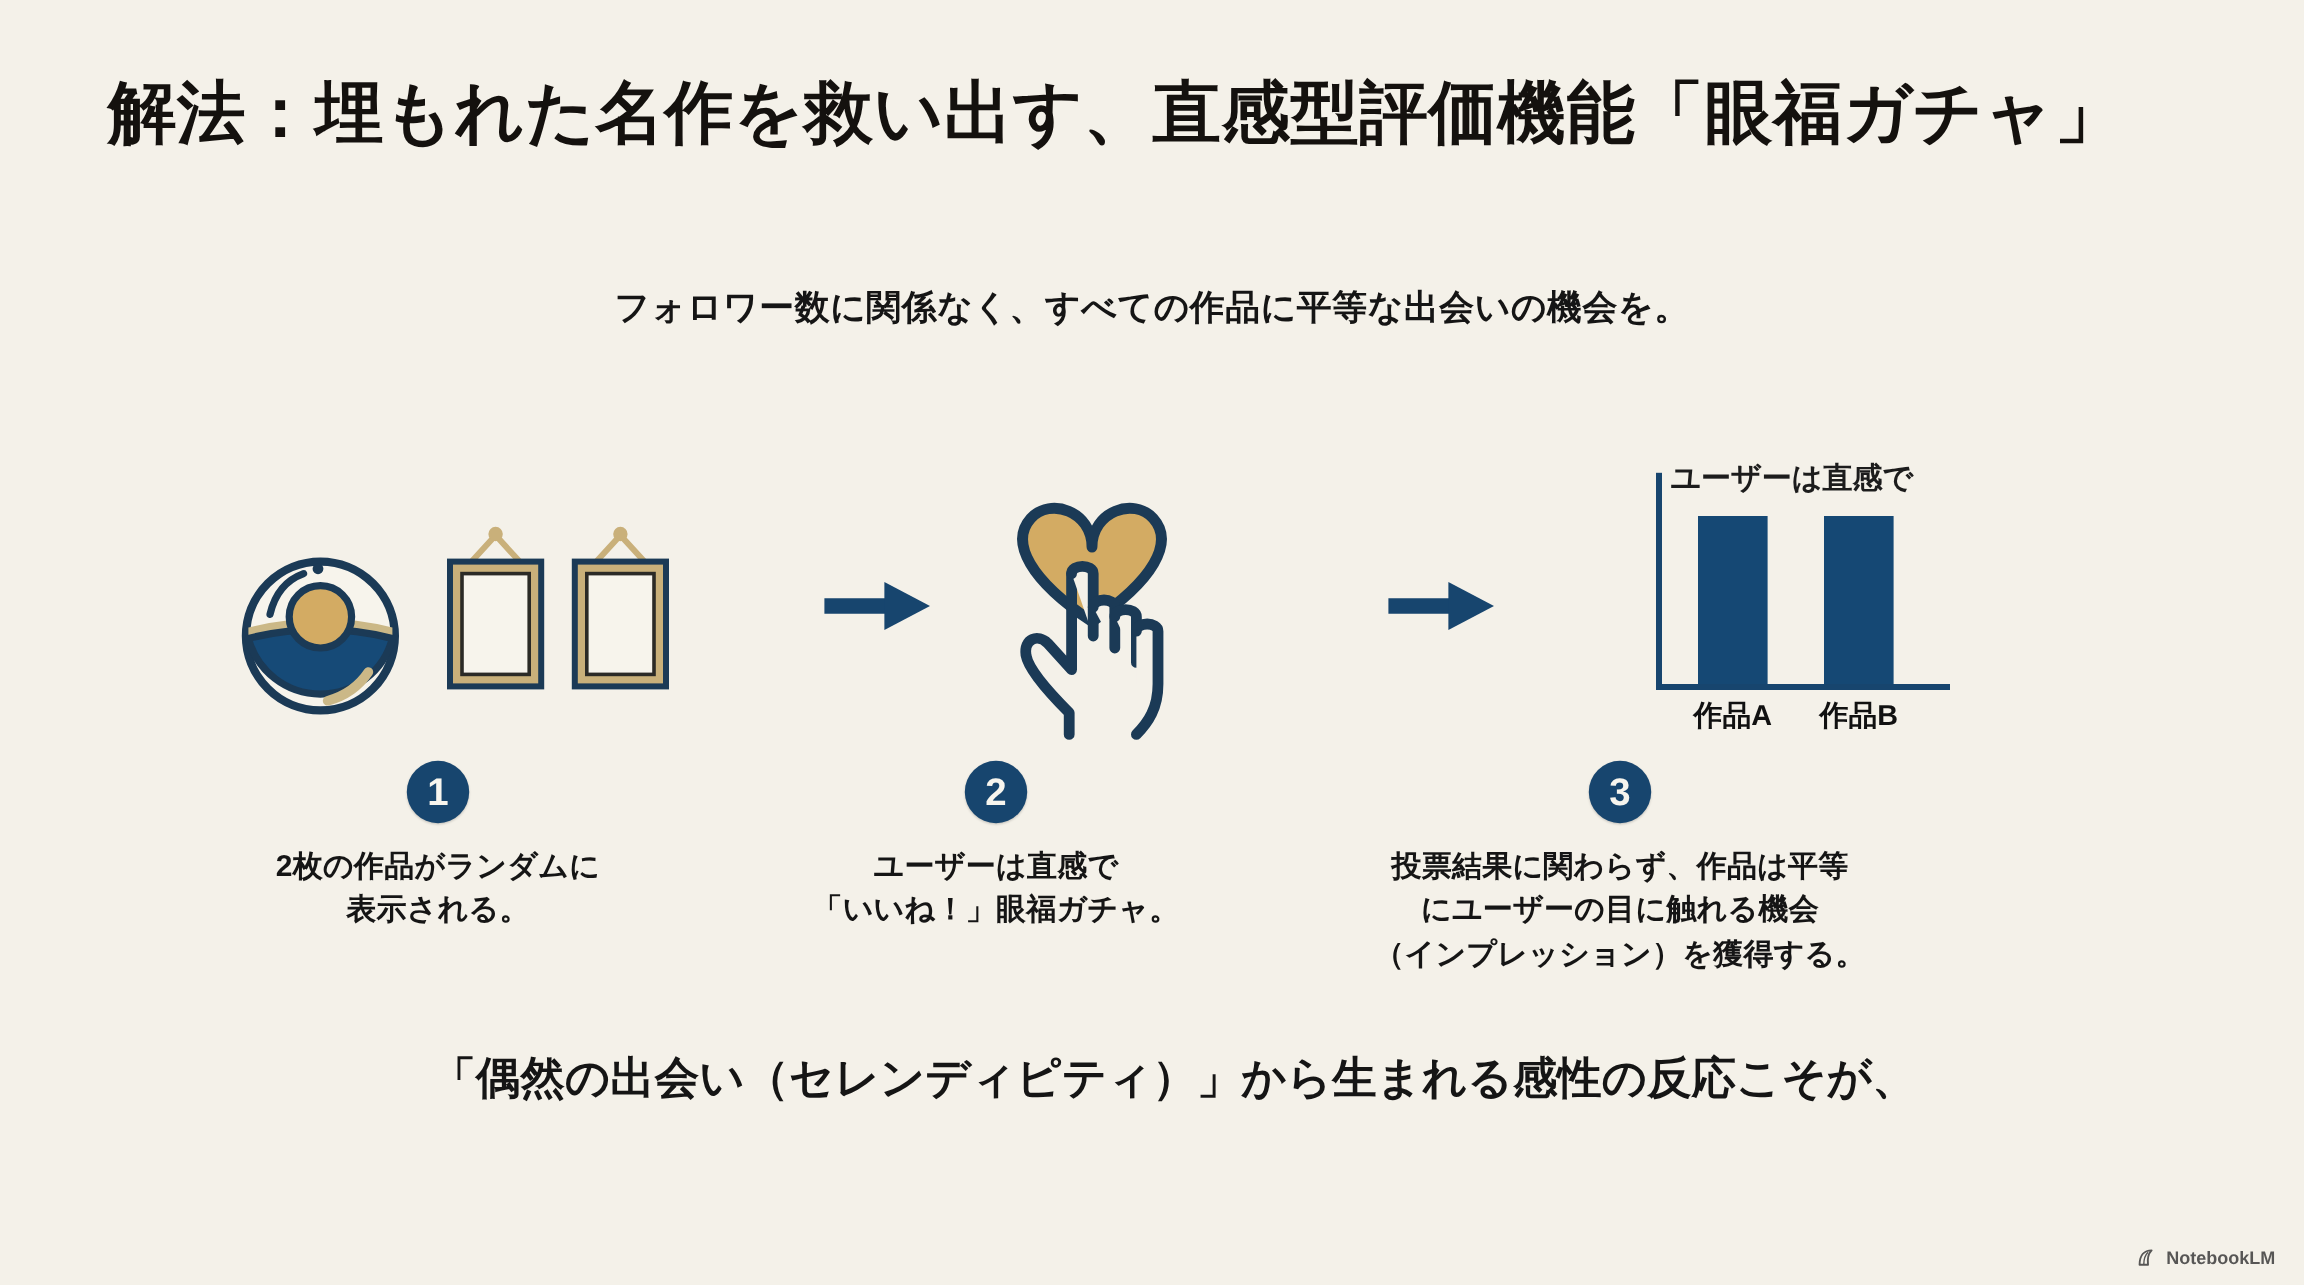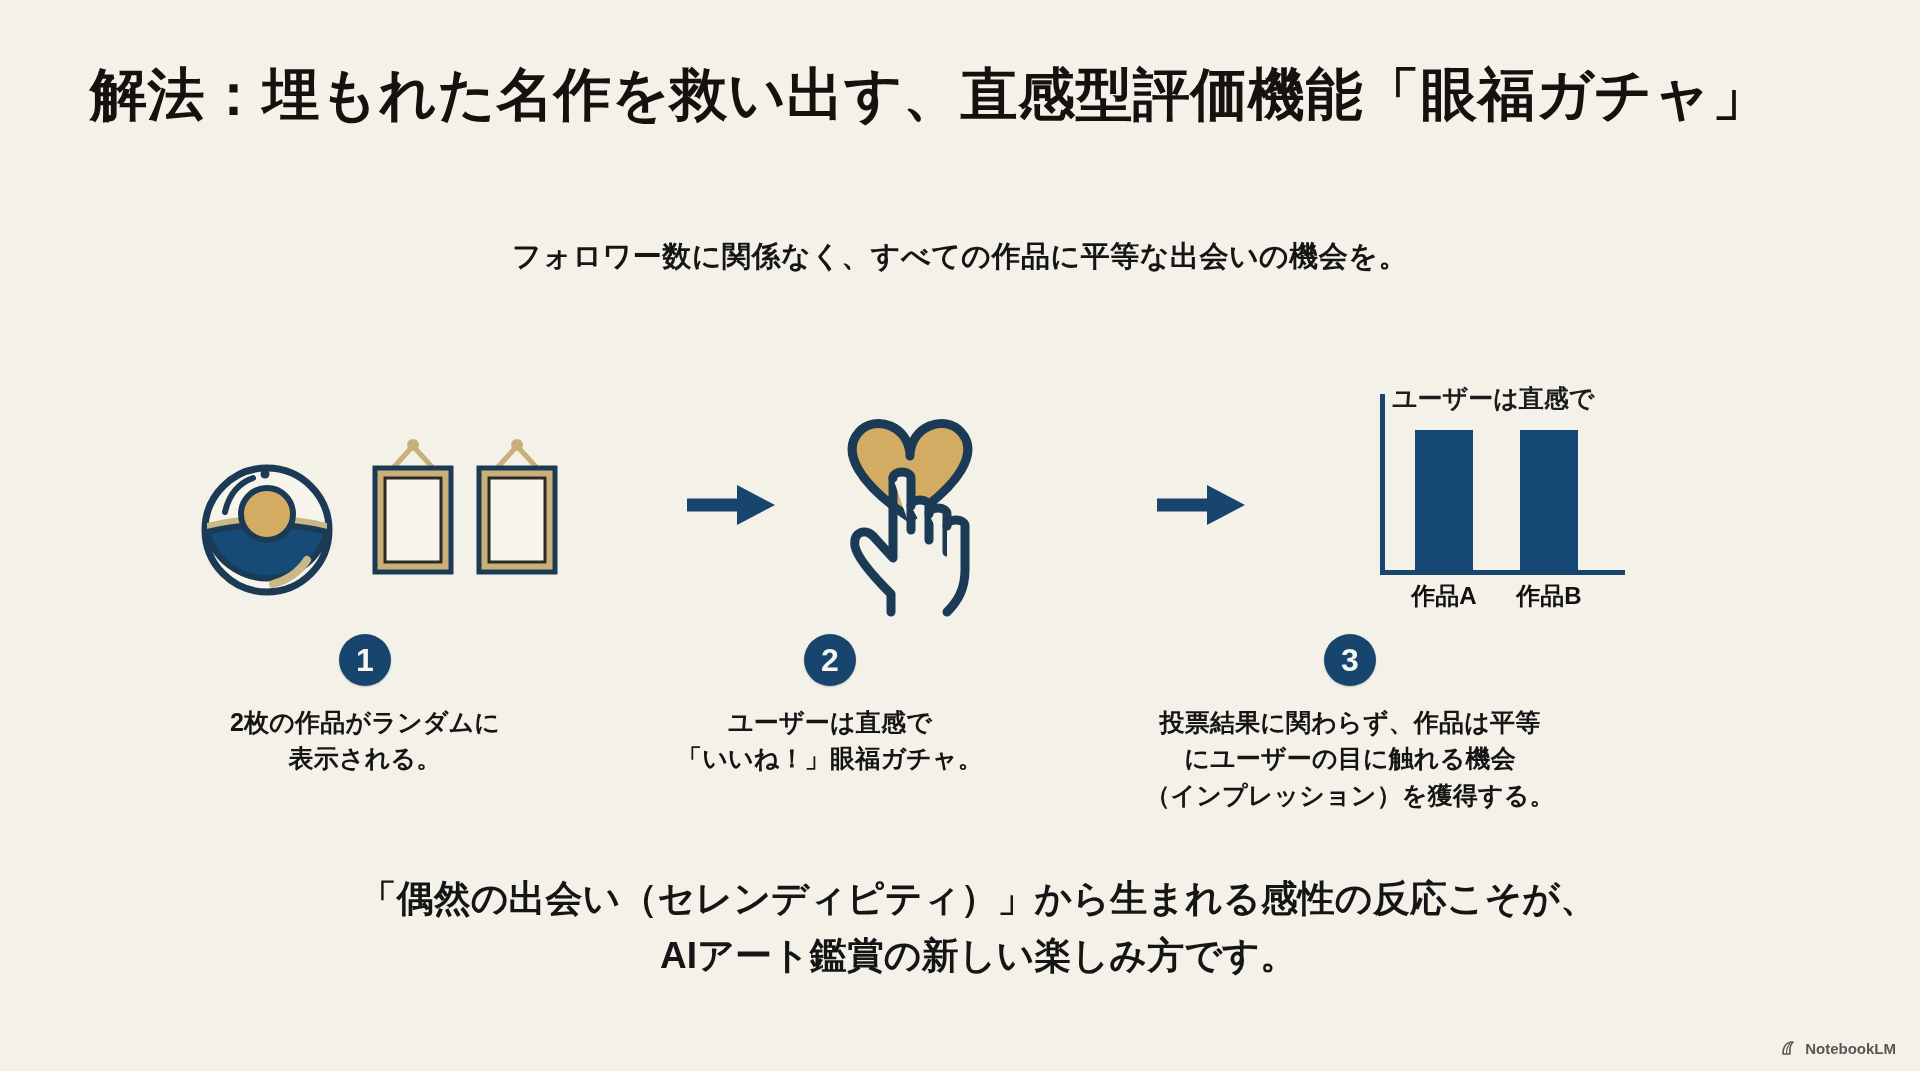--- a/index.html
+++ b/index.html
@@ -301,21 +301,20 @@
       <div class="caption">
         <div>投票結果に関わらず、作品は平等</div>
         <div>にユーザーの目に触れる機会</div>
         <div>（インプレッション）を獲得する。</div>
       </div>
     </div>
   </div>
 
   <div class="conclusion">
     <div>「偶然の出会い（セレンディピティ）」から生まれる感性の反応こそが、</div>
-    <div>AIアート鑑賞の新しい楽しみ方です。</div>
   </div>
 
   <div class="watermark">
     <svg width="17" height="17" viewBox="0 0 17 17">
       <path d="M2 14 C2 6 6 2 12 2 C9 5 8.4 9 9 14 Z" fill="none" stroke="#3c3c3c" stroke-width="1.6" stroke-linejoin="round"></path>
       <path d="M5.5 13.6 C5.5 9 6.6 6 9 3.6" fill="none" stroke="#3c3c3c" stroke-width="1.2"></path>
     </svg>
     <span>NotebookLM</span>
   </div>
 

